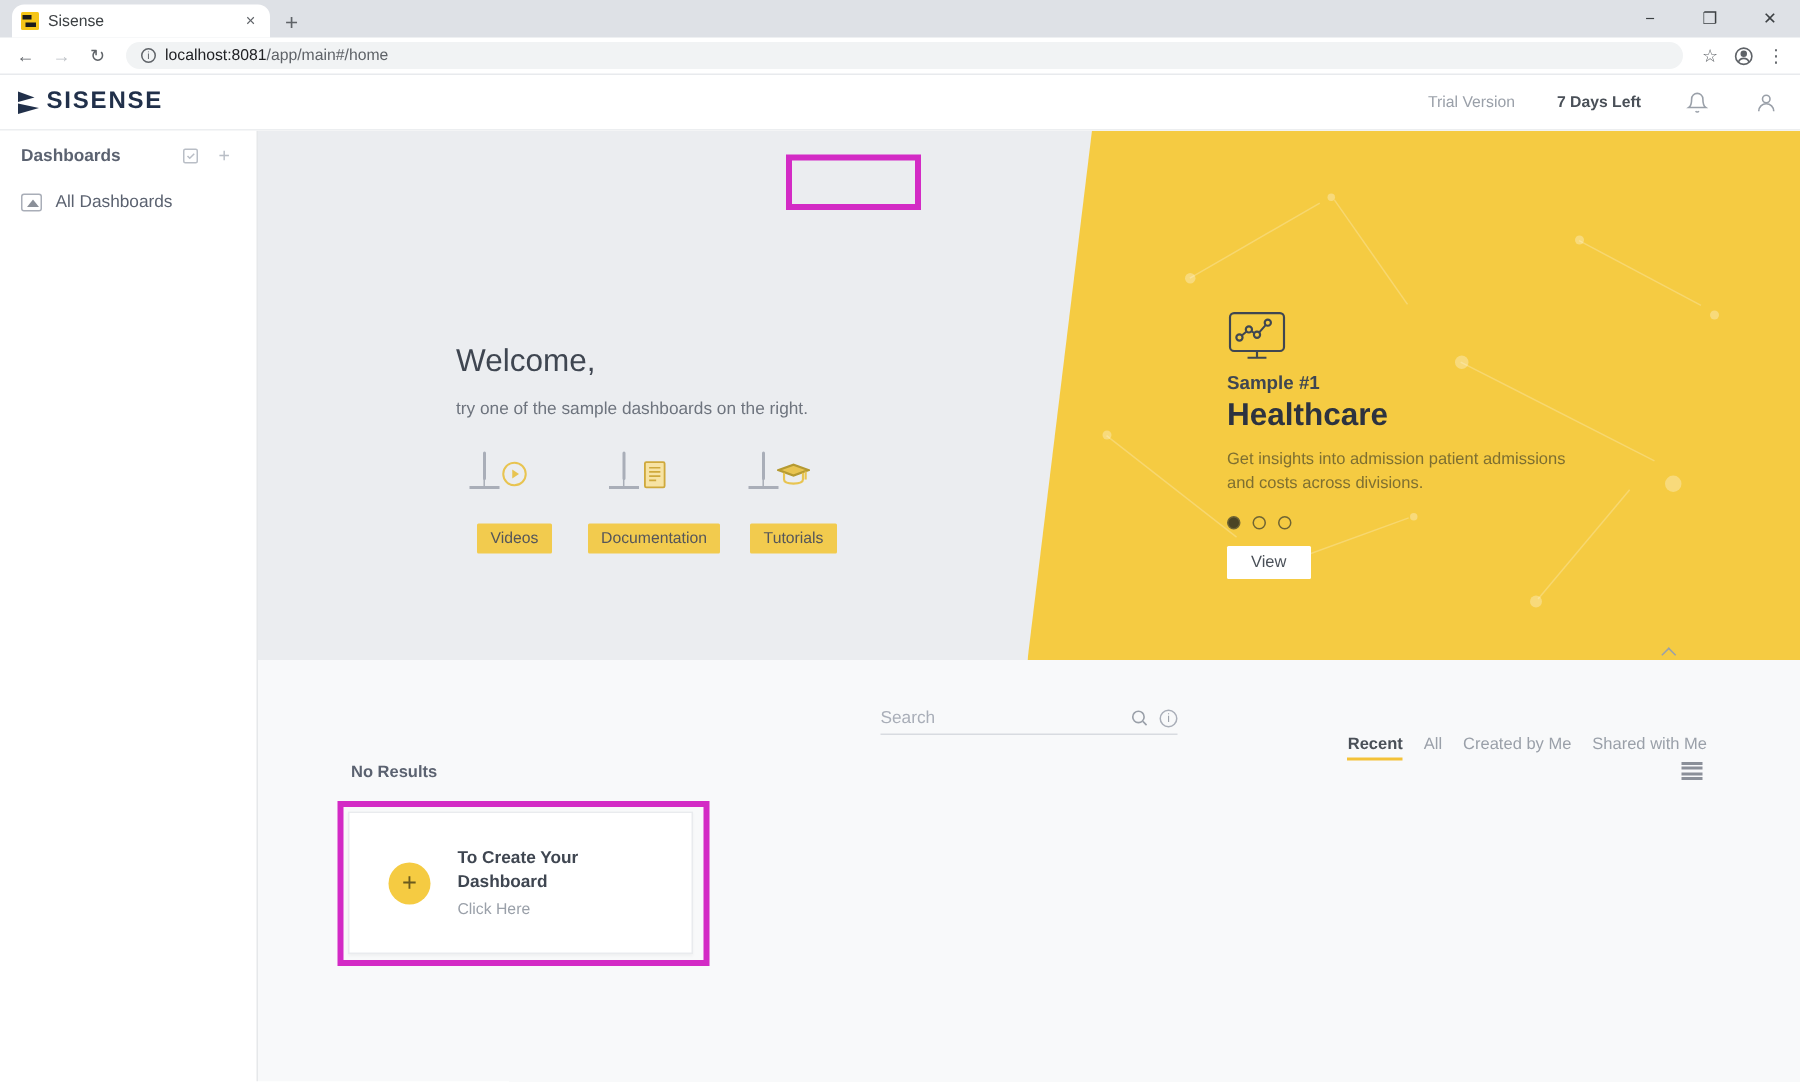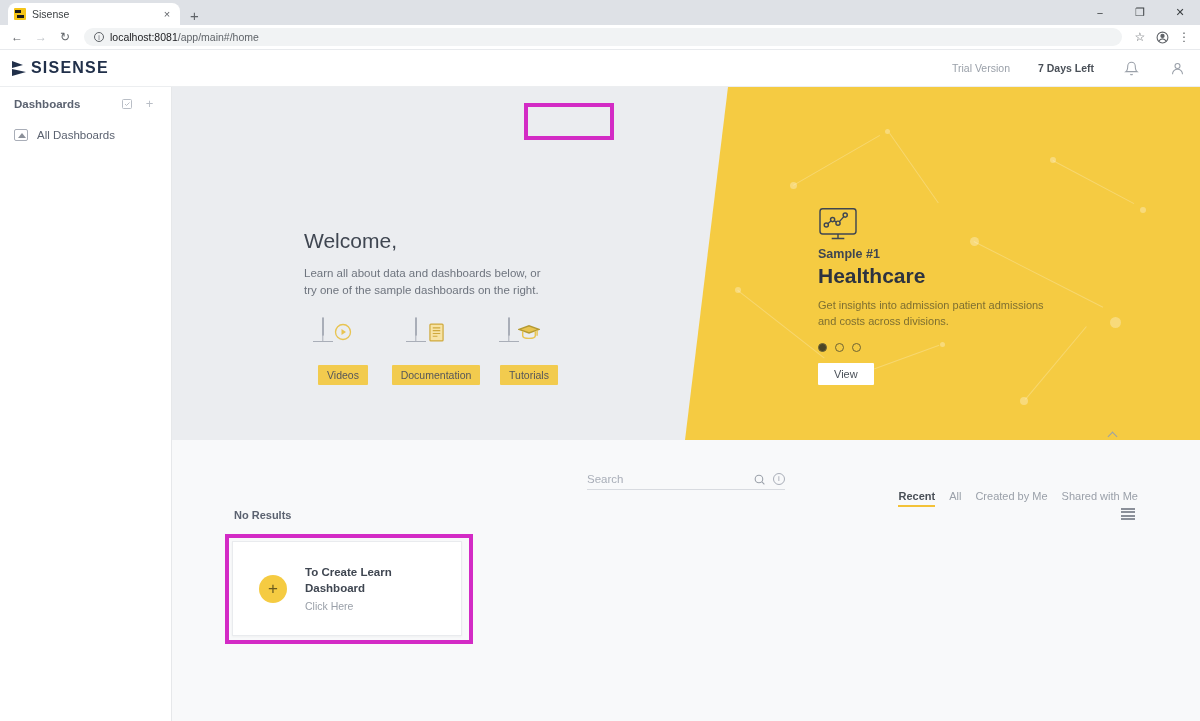--- a/index.html
+++ b/index.html
@@ -438,21 +438,20 @@
       <span class="net-line" style="left:98px;top:203px;width:110px;transform:rotate(38deg);"></span>
       <span class="net-line" style="left:334px;top:154px;width:145px;transform:rotate(27deg);"></span>
       <span class="net-line" style="left:205px;top:292px;width:100px;transform:rotate(-20deg);"></span>
       <span class="net-line" style="left:385px;top:312px;width:95px;transform:rotate(-50deg);"></span>
       <span class="net-line" style="left:413px;top:73px;width:92px;transform:rotate(28deg);"></span>
     </div>
 
     <div class="welcome-block">
       <h1 class="welcome-title">Welcome,</h1>
       <div class="welcome-sub">
-        <div>Learn all about data and dashboards below, or</div>
         <div>try one of the sample dashboards on the right.</div>
       </div>
       <div class="tiles">
         <div class="tile">
           <span class="tile-icon">
             <span class="monitor">
               <svg width="18" height="18" viewBox="0 0 24 24" fill="none" stroke="#e8c451" stroke-width="1.8" style="position:absolute;left:11px;top:5px;">
                 <circle cx="12" cy="12" r="10"></circle>
                 <path d="M10 8l6 4-6 4z" fill="#e8c451" stroke="none"></path>
               </svg>
@@ -543,21 +542,21 @@
         <i></i>
         <i></i>
         <i></i>
       </div>
 
     <div class="create-highlight"></div>
     <div class="create-card">
       <span class="plus-circle">+</span>
       <div>
         <div class="cc-title">
-          <div>To Create Learn</div>
+          <div>To Create Your</div>
           <div>Dashboard</div>
         </div>
         <div class="cc-sub">Click Here</div>
       </div>
     </div>
   </div>
 
 </div>
 
 </body></html>

